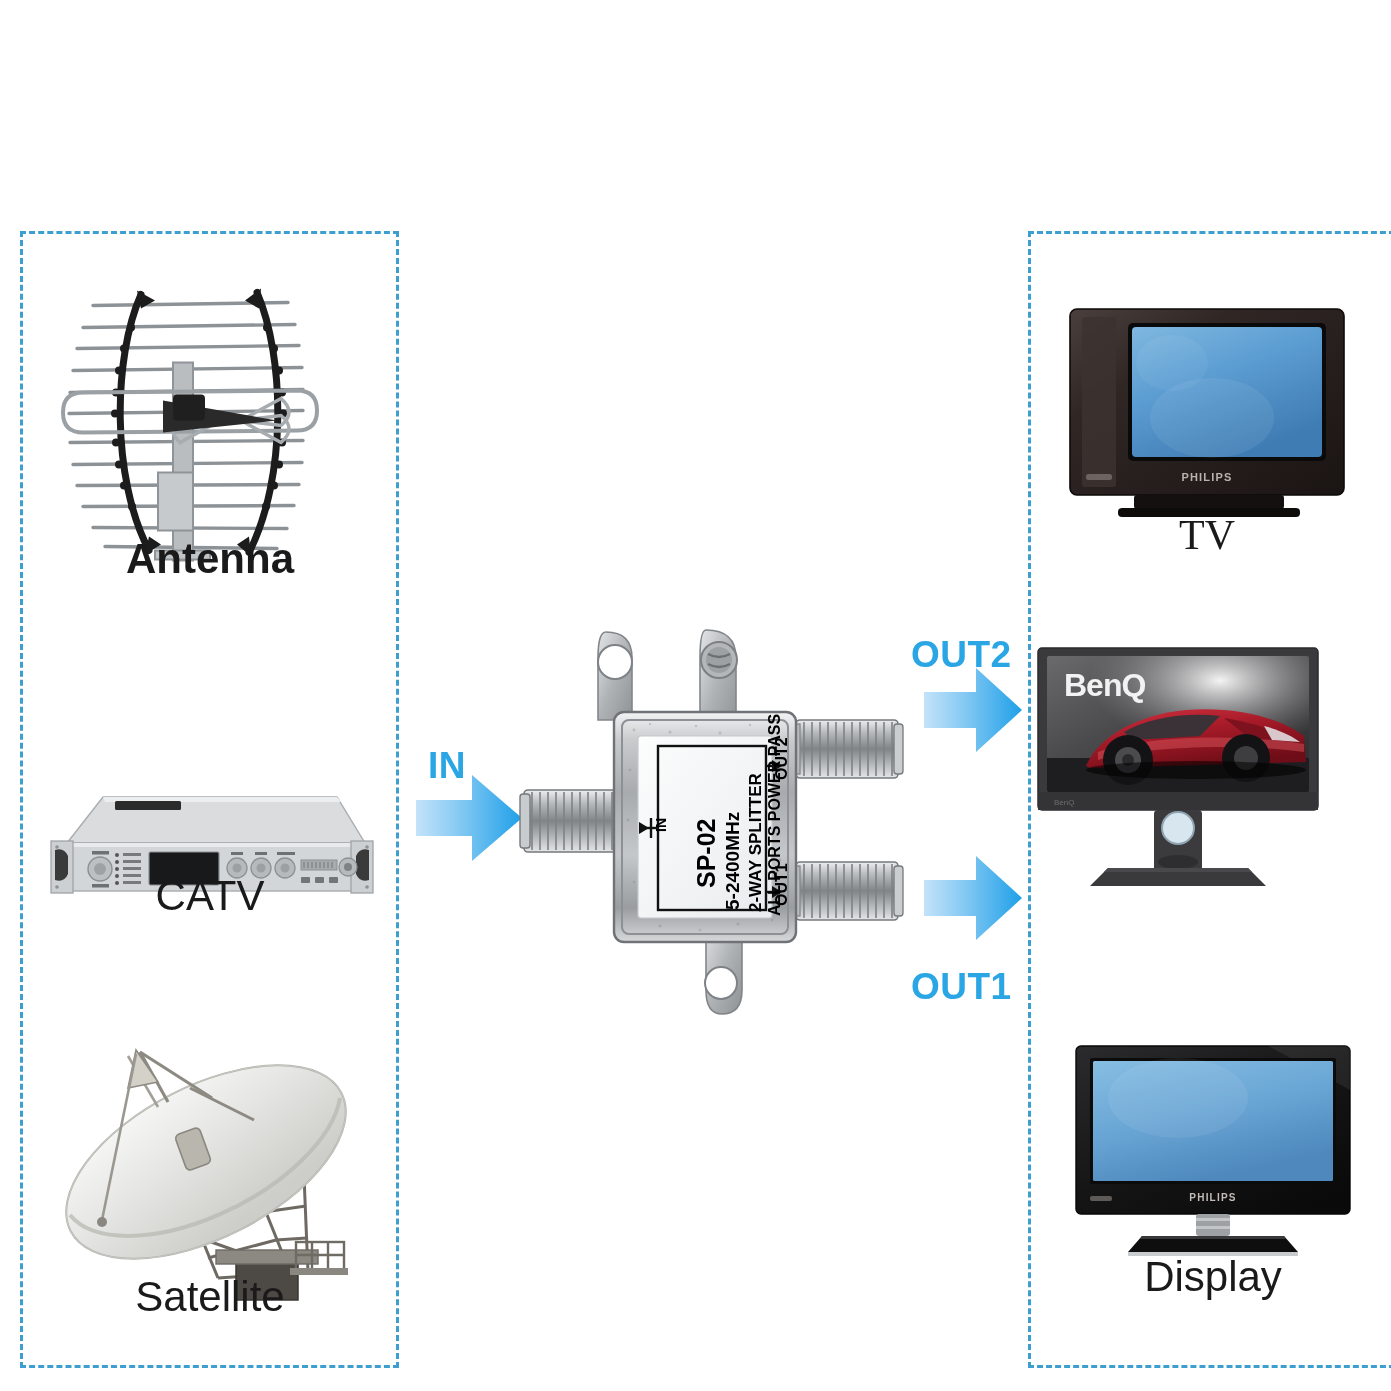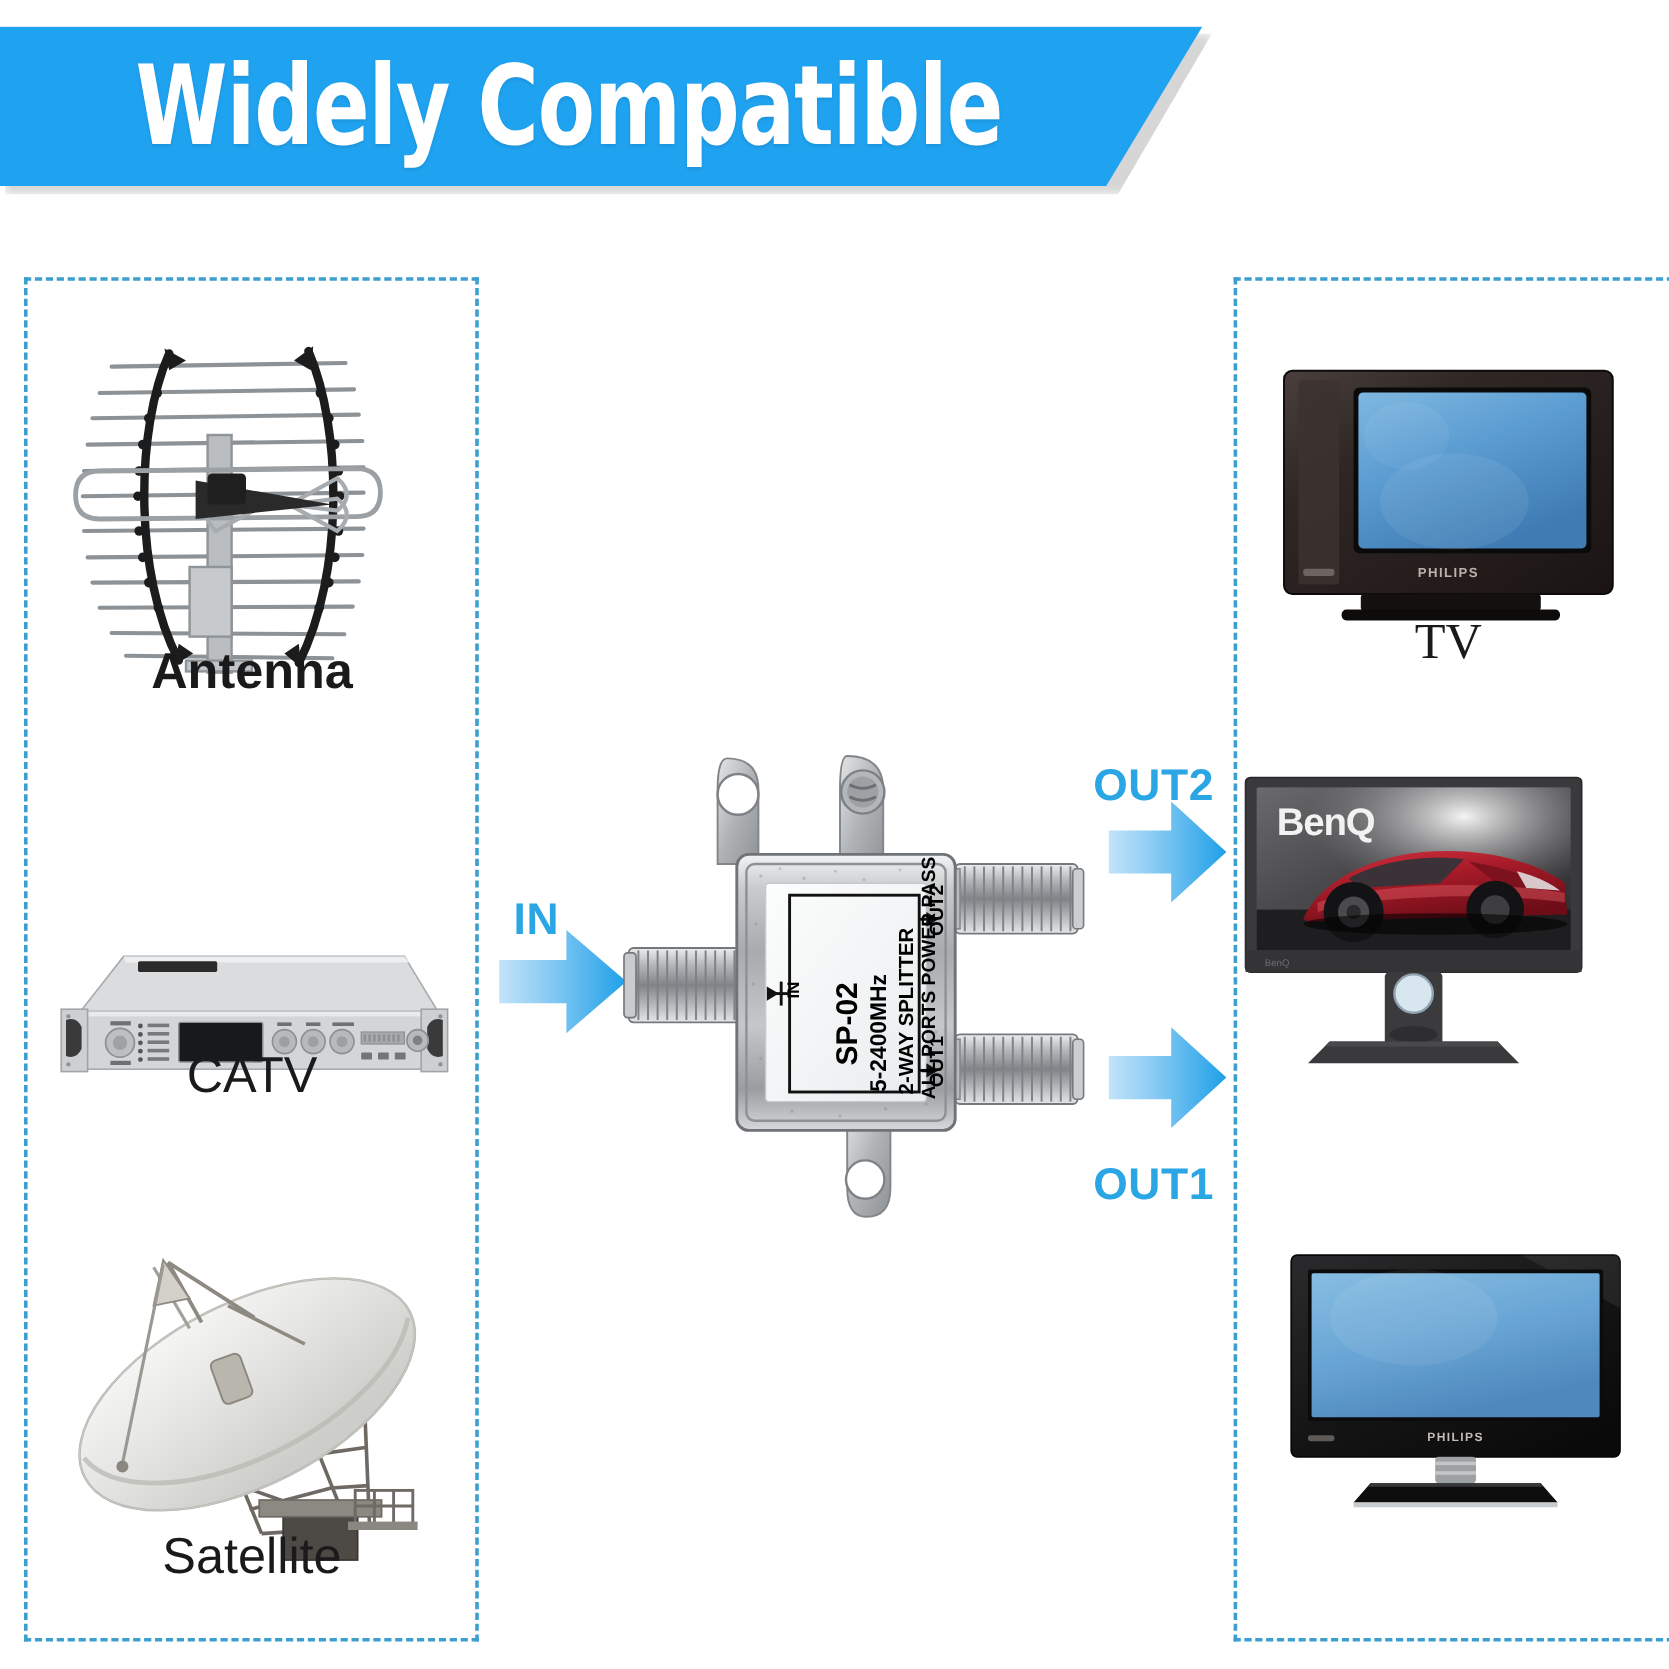--- a/index.html
+++ b/index.html
@@ -123,25 +123,20 @@
     white-space: nowrap;
     color: #000000;
     font-family: "Liberation Sans", sans-serif;
   }
 </style>
 </head>
 <body>
 
 <div id="page">
 
-  <div class="banner-wrap">
-    <div class="banner-shadow"></div>
-    <div class="banner"></div>
-    <div class="banner-title">Widely Compatible</div>
-  </div>
 
   <div class="dashed-panel" id="panel-sources"></div>
 
   <div class="item" style="left:45px; top:245px; width:330px; height:345px;font-weight:bold;">
     <svg class="art" viewBox="0 0 330 290">
       <g stroke="#8d9296" stroke-width="3.4" fill="none" stroke-linecap="round">
         <line x1="48" y1="33" x2="243" y2="30"></line>
         <line x1="38" y1="55" x2="250" y2="52"></line>
         <line x1="32" y1="76" x2="254" y2="73"></line>
         <line x1="28" y1="98" x2="257" y2="95"></line>
@@ -451,20 +446,21 @@
       <text x="145" y="163" text-anchor="middle" fill="#c3bcb7" font-family="Liberation Sans, sans-serif" font-size="10" font-weight="bold" letter-spacing="1.2">PHILIPS</text>
       <rect x="22" y="158" width="22" height="5" rx="2" fill="#5e5a58"></rect>
 
       <rect x="128" y="176" width="34" height="22" rx="3" fill="#9da1a4"></rect>
       <rect x="128" y="180" width="34" height="3" fill="#c2c6c9"></rect>
       <rect x="128" y="188" width="34" height="3" fill="#c2c6c9"></rect>
       <path d="M74 198 L 216 198 L 230 214 L 60 214 Z" fill="#0e0e0f"></path>
       <path d="M74 198 L 216 198 L 218 201 L 72 201 Z" fill="#38383a"></path>
       <path d="M60 214 L 230 214 L 230 218 L 60 218 Z" fill="#c8ccce"></path>
     </svg>
+    <div class="item-label" style="top:245px;">Display</div>
   </div>
 
   <svg style="position:absolute; left:0; top:0; width:1391px; height:1391px; pointer-events:none;" viewBox="0 0 1391 1391">
     <defs>
       <linearGradient id="arrowGrad" x1="0" y1="0" x2="1" y2="0">
         <stop offset="0%" stop-color="#c3e3f9"></stop>
         <stop offset="35%" stop-color="#8fcdf4"></stop>
         <stop offset="100%" stop-color="#1fa0e8"></stop>
       </linearGradient>
     </defs>

